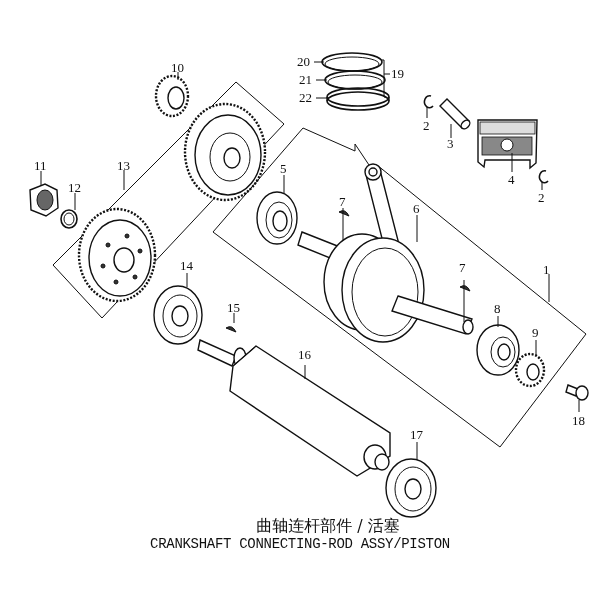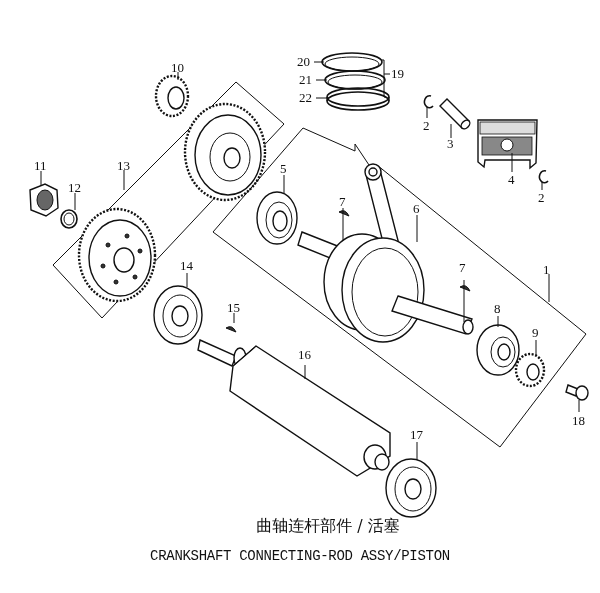--- a/index.html
+++ b/index.html
@@ -7,21 +7,21 @@
     #diagram { position: absolute; left: 0; top: 0; width: 600px; height: 593px; }
     .ln { fill: none; stroke: #111; stroke-width: 1; }
     .thk { fill: none; stroke: #111; stroke-width: 1.6; }
     .part { fill: #fff; stroke: #111; stroke-width: 1.4; }
     .dark { fill: #333; stroke: #111; stroke-width: 1; }
     .gear { fill: #fff; stroke: #111; stroke-width: 2.4; stroke-dasharray: 2 1.6; }
     .lbl { font-family: "Liberation Serif", "DejaVu Serif", serif; font-size: 13px; fill: #111; }
     .caption-cn { position: absolute; left: 0; width: 600px; top: 516px; text-align: center;
       font-family: "DejaVu Serif", "Liberation Serif", serif; font-size: 16px; color: #111; margin-left: 28px; }
     .caption-en { position: absolute; left: 0; width: 600px; top: 536px; text-align: center;
-      font-family: "Liberation Mono", "DejaVu Sans Mono", monospace; font-size: 14px; color: #111; letter-spacing: -0.3px; margin-top: 12px; }
+      font-family: "Liberation Mono", "DejaVu Sans Mono", monospace; font-size: 14px; color: #111; letter-spacing: -0.3px; }
   </style>
 </head>
 <body>
 
 <svg id="diagram" viewBox="0 0 600 593">
 
   <g>
     <ellipse cx="352" cy="62" rx="30" ry="9" class="thk"></ellipse>
     <ellipse cx="352" cy="64" rx="27" ry="7" class="ln"></ellipse>
     <ellipse cx="355" cy="80" rx="30" ry="9" class="thk"></ellipse>

